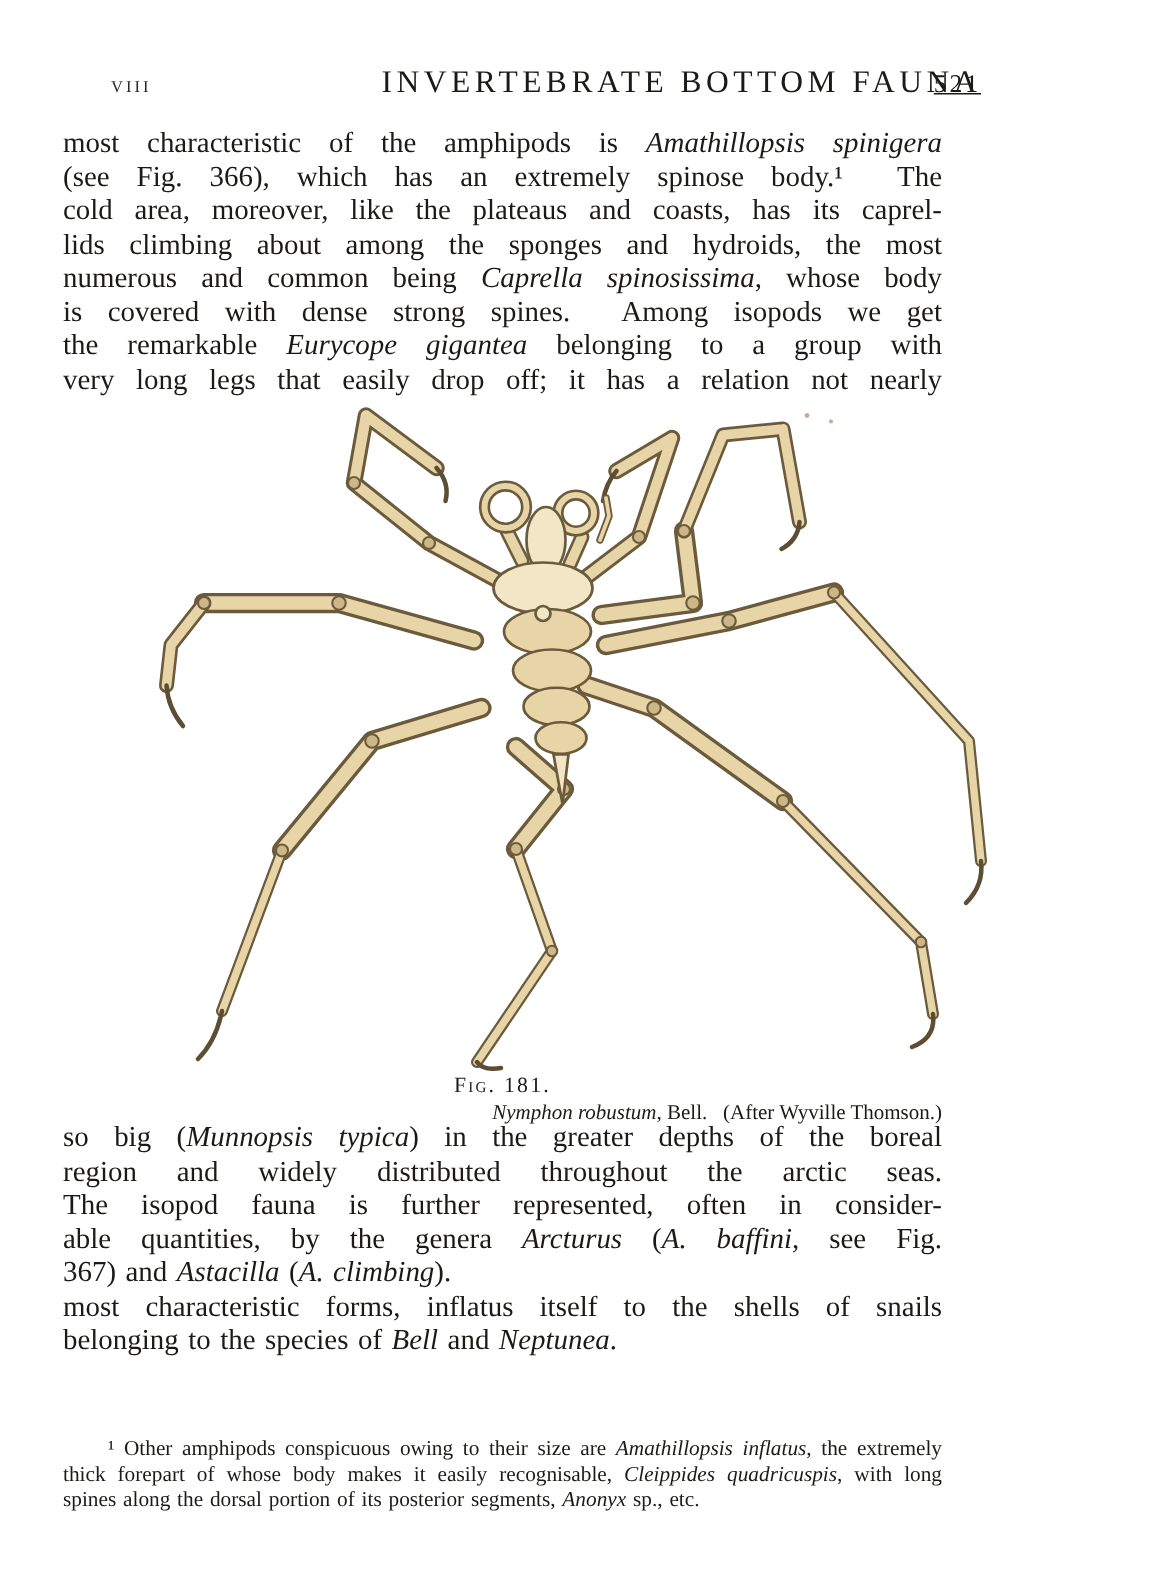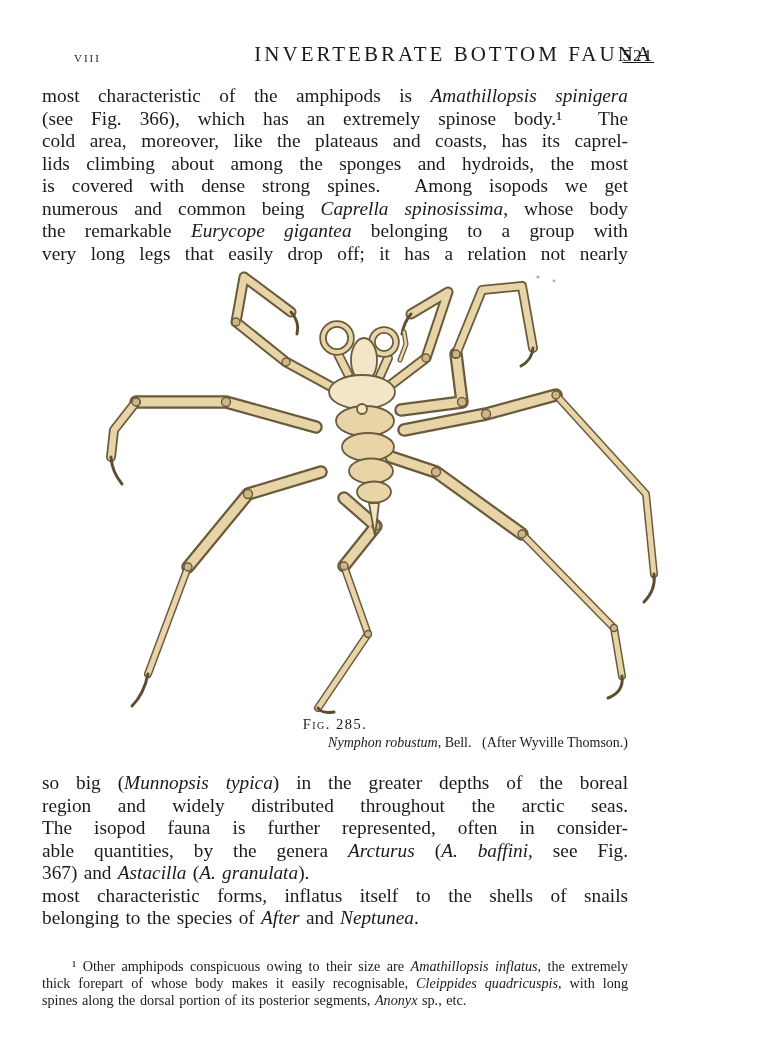--- a/index.html
+++ b/index.html
@@ -20,21 +20,21 @@
     font-variant-caps:small-caps;color:#2a2824;
   }
   .running-title{
     position:absolute;left:0;right:0;top:0;text-align:right;
     font-size:21px;letter-spacing:3px;white-space:nowrap;
   }
   .page-number{position:absolute;right:0;top:4px;font-size:17px;letter-spacing:2px;text-decoration:underline;}
   
   .textblock{position:absolute;left:42px;width:586px;}
   #block-above{top:85px;}
-  #block-below{top:772px;}
+  #block-below{top:748px;}
   #block-footnote{top:958px;}
   .para{margin:0;}
   .line{
     font-size:19.3px;line-height:22.55px;word-spacing:1.5px;
     white-space:normal;
   }
   .line.just{text-align:justify;text-align-last:justify;}
   .line.indent{text-indent:26px;}
   #block-footnote .line{font-size:14.2px;line-height:16.9px;word-spacing:1px;}
   #block-footnote .line.indent{text-indent:30px;}
@@ -70,22 +70,22 @@
     <span class="running-title">INVERTEBRATE BOTTOM FAUNA</span>
     <span class="page-number">521</span>
   </div>
 
   <div class="textblock" id="block-above">
       <div class="para">
         <div class="line just">most characteristic of the amphipods is <i>Amathillopsis spinigera</i></div>
         <div class="line just">(see Fig. 366), which has an extremely spinose body.¹ &nbsp;The</div>
         <div class="line just">cold area, moreover, like the plateaus and coasts, has its caprel-</div>
         <div class="line just">lids climbing about among the sponges and hydroids, the most</div>
+        <div class="line just">numerous and common being <i>Caprella spinosissima</i>, whose body</div>
         <div class="line just">is covered with dense strong spines. &nbsp;Among isopods we get</div>
-        <div class="line just">numerous and common being <i>Caprella spinosissima</i>, whose body</div>
         <div class="line just">the remarkable <i>Eurycope gigantea</i> belonging to a group with</div>
         <div class="line just">very long legs that easily drop off; it has a relation not nearly</div>
       </div>
     </div>
 
   <div class="figure-wrap">
     <svg viewBox="0 0 584 452" width="584" height="452" xmlns="http://www.w3.org/2000/svg">
       <defs>
 
         <path id="lg1" d="M255,130 L200,100 L150,60 L158,15 L205,50"></path>
@@ -206,35 +206,35 @@
         <ellipse class="seg" cx="288" cy="230" rx="17" ry="10.5"></ellipse>
 
         <path class="seg-light" d="M283,241 L293,241 L289,274 Z"></path>
 
         <circle class="seg-light" cx="276" cy="147" r="5"></circle>
       </g>
     </svg>
   </div>
 
   <div class="figure-caption">
-    <div class="figure-label">Fig. 285.</div>
+    <div class="figure-label">Fig. 181.</div>
     <div class="figure-species"><i>Nymphon robustum</i>, Bell. &nbsp;&nbsp;(After Wyville Thomson.)</div>
   </div>
 
   <div class="textblock" id="block-below">
       <div class="para">
         <div class="line just">so big (<i>Munnopsis typica</i>) in the greater depths of the boreal</div>
         <div class="line just">region and widely distributed throughout the arctic seas.</div>
         <div class="line just">The isopod fauna is further represented, often in consider-</div>
         <div class="line just">able quantities, by the genera <i>Arcturus</i> (<i>A. baffini</i>, see Fig.</div>
-        <div class="line">367) and <i>Astacilla</i> (<i>A. granulata</i>).</div>
+        <div class="line">367) and <i>Astacilla</i> (<i>A. climbing</i>).</div>
       </div>
       <div class="para">
         <div class="line just">most characteristic forms, inflatus itself to the shells of snails</div>
-        <div class="line">belonging to the species of <i>After</i> and <i>Neptunea</i>.</div>
+        <div class="line">belonging to the species of <i>Bell</i> and <i>Neptunea</i>.</div>
       </div>
     </div>
 
   <div class="textblock" id="block-footnote">
       <div class="para">
         <div class="line indent just">¹ Other amphipods conspicuous owing to their size are <i>Amathillopsis inflatus</i>, the extremely</div>
         <div class="line just">thick forepart of whose body makes it easily recognisable, <i>Cleippides quadricuspis</i>, with long</div>
         <div class="line">spines along the dorsal portion of its posterior segments, <i>Anonyx</i> sp., etc.</div>
       </div>
     </div>

